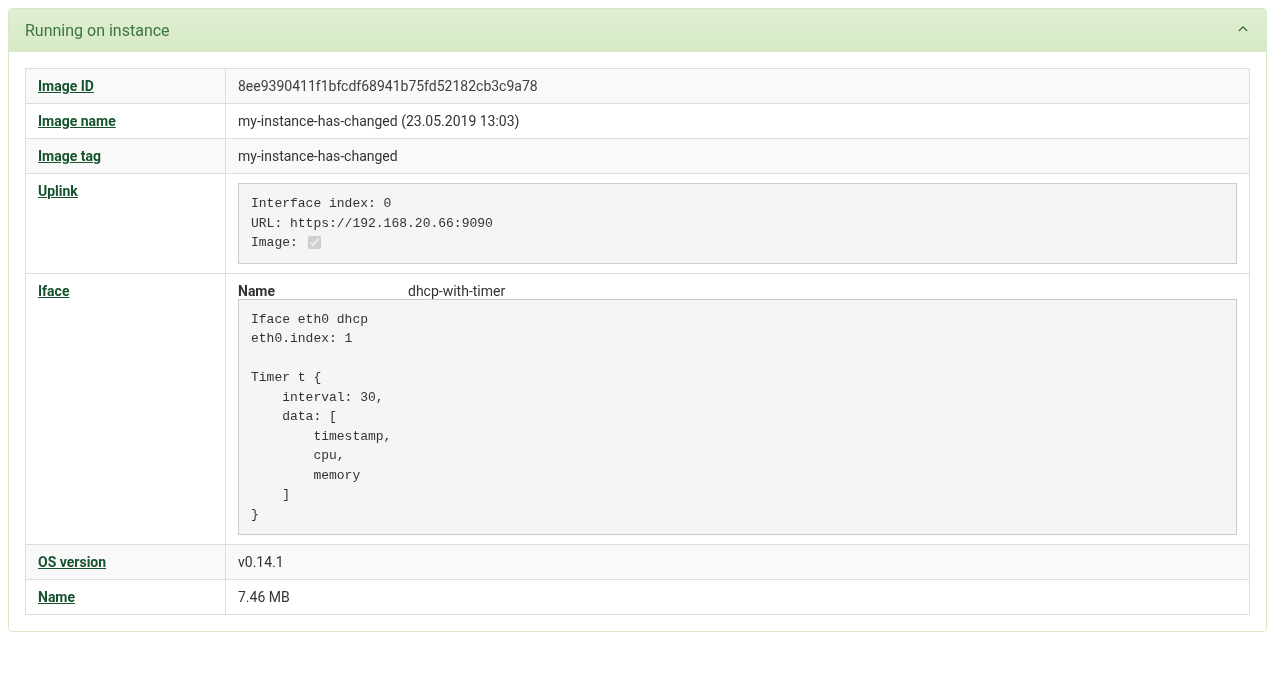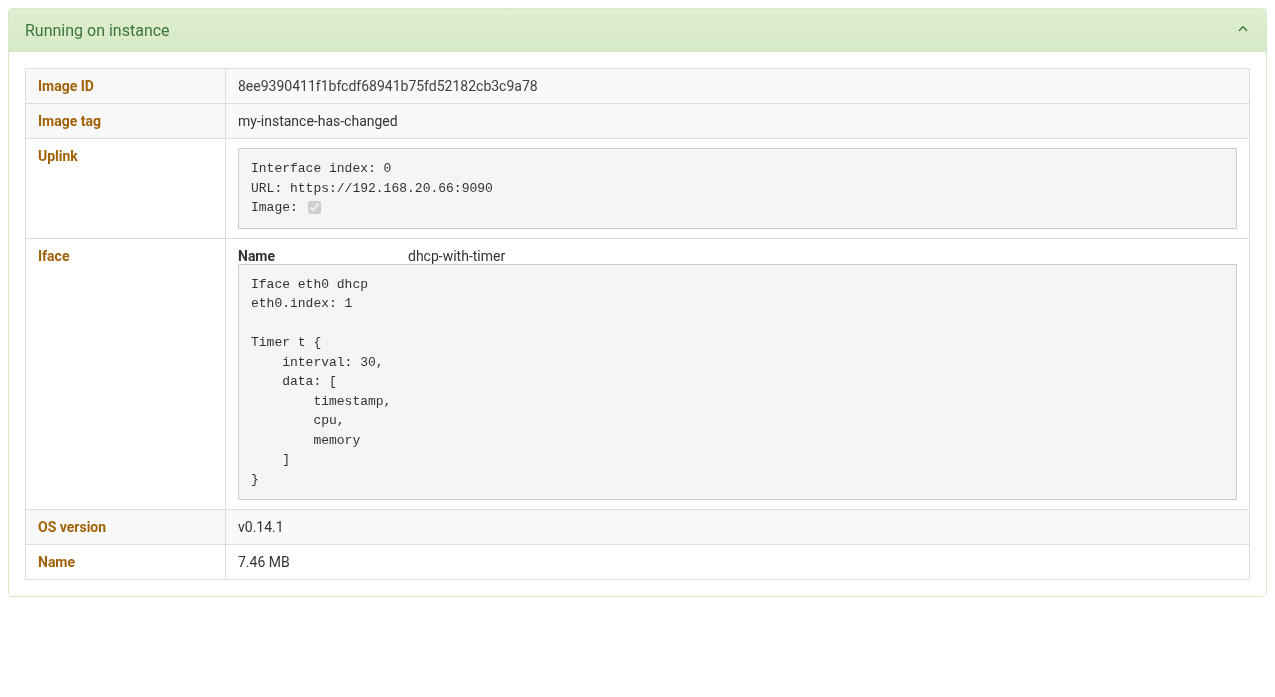--- a/index.html
+++ b/index.html
@@ -55,21 +55,22 @@
     table.info > tbody > tr > th,
     table.info > tbody > tr > td {
       border: 1px solid #ddd;
       padding: 9px 12px;
       text-align: left;
       vertical-align: top;
     }
     table.info > tbody > tr > th {
       width: 200px;
       font-weight: 700;
-      color: #a16207;
+      color: #14532d;
+      text-decoration: underline;
     }
     table.info > tbody > tr.striped {
       background: #f9f9f9;
     }
     .link {
       color: #404040;
       text-decoration: none;
       cursor: pointer;
     }
     pre.code-block {
@@ -121,20 +122,24 @@
   </div>
   <div class="panel-body">
     <table class="info">
       <tbody>
         <tr class="striped">
           <th>Image ID</th>
           <td>
             <a class="link">8ee9390411f1bfcdf68941b75fd52182cb3c9a78</a>
           </td>
         </tr>
+        <tr>
+          <th>Image name</th>
+          <td>my-instance-has-changed (23.05.2019 13:03)</td>
+        </tr>
         <tr class="striped">
           <th>Image tag</th>
           <td>my-instance-has-changed</td>
         </tr>
         <tr>
           <th>Uplink</th>
           <td>
             <pre class="code-block"><span class="uplink-pre-line">Interface index: 0</span><span class="uplink-pre-line">URL: https://192.168.20.66:9090</span><span>Image: </span><input type="checkbox" class="inline-checkbox" disabled="" checked="" style=""></pre>
           </td>
         </tr>

